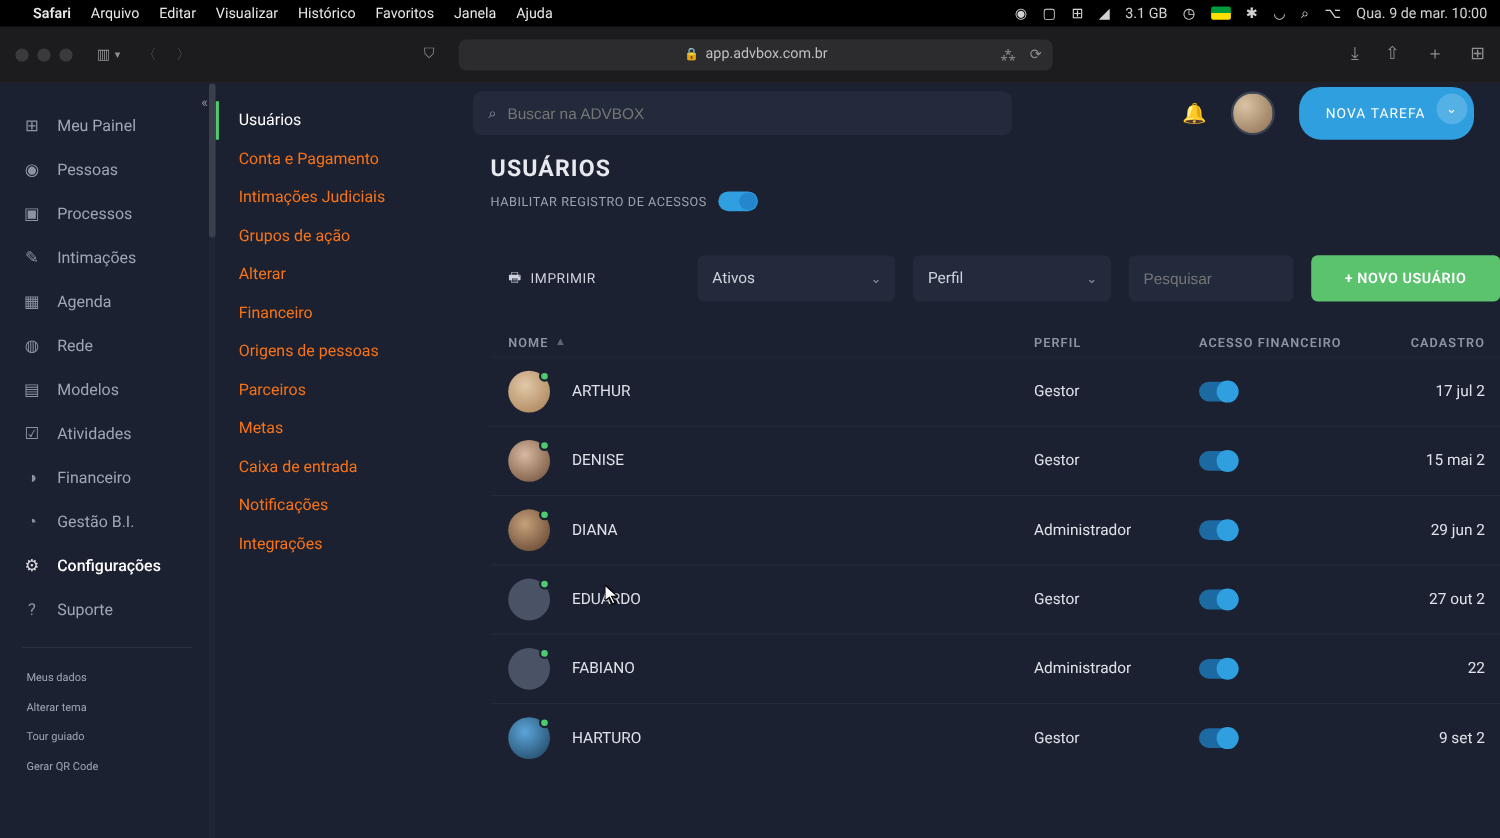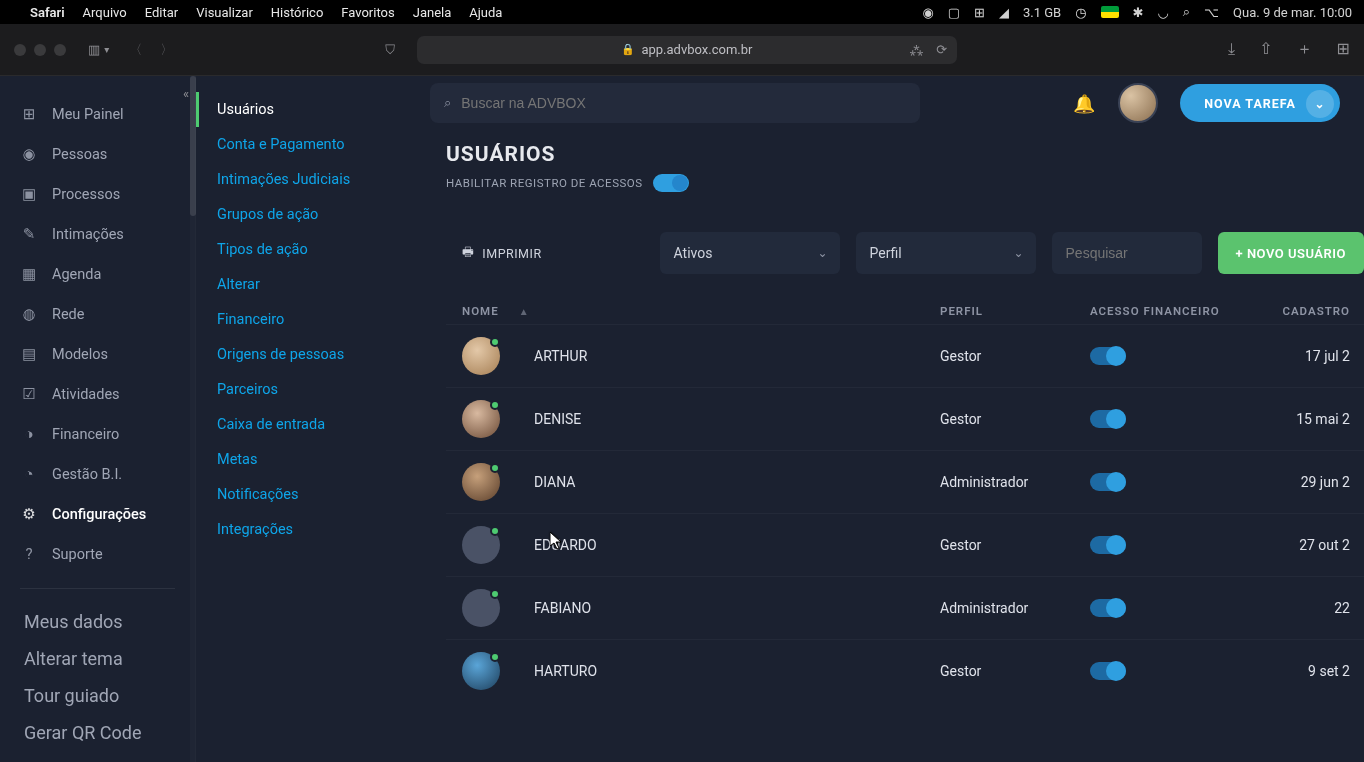--- a/index.html
+++ b/index.html
@@ -83,29 +83,29 @@
     align-items: center;
     gap: 14px;
     padding: 11px 20px;
     color: #a0a6b5;
     font-size: 14.5px;
     cursor: pointer;
   }
   .nav-item.active { color: #fff; font-weight: 500; }
   .nav-item .nicon { width: 18px; text-align: center; font-size: 15px; opacity: 0.85; }
   .nav-divider { height:1px; background: rgba(255,255,255,0.08); margin: 14px 20px; }
-  .nav-sub { padding: 8px 24px; color:#a0a6b5; font-size:18px; cursor:pointer;}
+  .nav-sub { padding: 8px 24px; color:#a0a6b5; font-size:10px; cursor:pointer;}
   .sidebar-secondary {
     width: 226px;
     background: #1b2130;
     padding-top: 16px;
   }
   .sub-item {
     padding: 9px 20px 9px 18px;
-    color: #0ea5e9;
+    color: #f97316;
     font-size: 14.5px;
     cursor: pointer;
     border-left: 3px solid transparent;
   }
   .sub-item.active {
     color: #fff;
     border-left: 3px solid #4ecb71;
   }
   .content {
     flex: 1;
@@ -133,24 +133,24 @@
   }
   .search-box input {
     background: transparent; border: none; outline: none; color:#84cc16; font-size:14px; width:100%;
   }
   .topbar-right { margin-left:auto; display:flex; align-items:center; gap:22px;}
   .bell { color:#8e94a4; font-size:18px;}
   .avatar-top { width:40px; height:40px; border-radius:50%; background: radial-gradient(circle at 30% 30%, #dac3a4, #8a6e4f); border:2px solid #3a4255;}
   .btn-task {
     background:#2f9fe0;
     color:#fff;
-    font-weight:700;
+    font-weight:400;
     letter-spacing:1px;
     font-size:12.5px;
-    height:38px;
+    height:48px;
     border-radius:20px;
     padding: 0 44px 0 24px;
     display:flex;
     align-items:center;
     position:relative;
   }
   .btn-task .chev {
     position:absolute; right:6px; top:6px; width:28px; height:28px; border-radius:50%;
     background: rgba(255,255,255,0.18); display:flex; align-items:center; justify-content:center; font-size:12px;
   }
@@ -168,25 +168,25 @@
     width:180px; height:42px; background:#222a3b; border-radius:6px; display:flex; align-items:center;
     padding: 0 14px; color:#cfd3dd; font-size:14px; position:relative;
   }
   .select .chev { position:absolute; right:12px; color:#8e94a4; font-size:12px;}
   .search-sm {
     width:150px; height:42px; background:#222a3b; border-radius:6px; padding:0 14px; display:flex; align-items:center;
   }
   .search-sm input { background:transparent; border:none; outline:none; color:#cfd3dd; font-size:14px; width:100%;}
   .btn-new {
     height:42px; background:#5bc36e; color:#fff; font-weight:600; font-size:13px; letter-spacing:0.5px;
-    border-radius:6px; padding: 0 18px; display:flex; align-items:center; gap:6px;
+    border-radius:6px; padding: 0 31px; display:flex; align-items:center; gap:6px;
   }
   .table { margin-top:24px; }
   .thead { display:flex; padding: 6px 16px; color:#8e94a4; font-size:11.5px; letter-spacing:1px; font-weight:600;}
-  .col-name { flex: 0 0 478px; display:flex; align-items:center; gap:20px;}
+  .col-name { flex: 0 0 478px; display:flex; align-items:center; gap:6px;}
   .col-perfil { flex: 0 0 150px;}
   .col-acesso { flex: 0 0 170px;}
   .col-cad { flex: 0 0 90px; text-align:right;}
   .sort-ic { font-size:10px; opacity:0.6;}
   .trow {
     display:flex; align-items:center; padding: 12px 16px; border-top:1px solid rgba(255,255,255,0.04);
     color:#dfe2ea; font-size:14px;
   }
   .avatar { width:38px; height:38px; border-radius:50%; background:#3a4255; position:relative; margin-right:14px; display:inline-flex; align-items:center; justify-content:center; color:#8e94a4; font-size:20px;}
   .avatar.c1{ background: radial-gradient(circle at 40% 35%, #e3c8a8, #a47d52);}
@@ -332,27 +332,26 @@
       <div class="scrollthumb"></div>
     </div>
   </div>
 
   <div class="sidebar-secondary">
     <div id="nav-secondary">
         <div class="sub-item active">Usuários</div>
         <div class="sub-item">Conta e Pagamento</div>
         <div class="sub-item">Intimações Judiciais</div>
         <div class="sub-item">Grupos de ação</div>
-        <div class="sub-item">Tipos de ação</div>
         <div class="sub-item">Alterar</div>
         <div class="sub-item">Financeiro</div>
         <div class="sub-item">Origens de pessoas</div>
         <div class="sub-item">Parceiros</div>
+        <div class="sub-item">Metas</div>
         <div class="sub-item">Caixa de entrada</div>
-        <div class="sub-item">Metas</div>
         <div class="sub-item">Notificações</div>
         <div class="sub-item">Integrações</div>
       </div>
   </div>
 
   <div class="content">
     <div class="topbar">
       <div class="search-box">
         <span>⌕</span>
         <input placeholder="Buscar na ADVBOX" style="">

